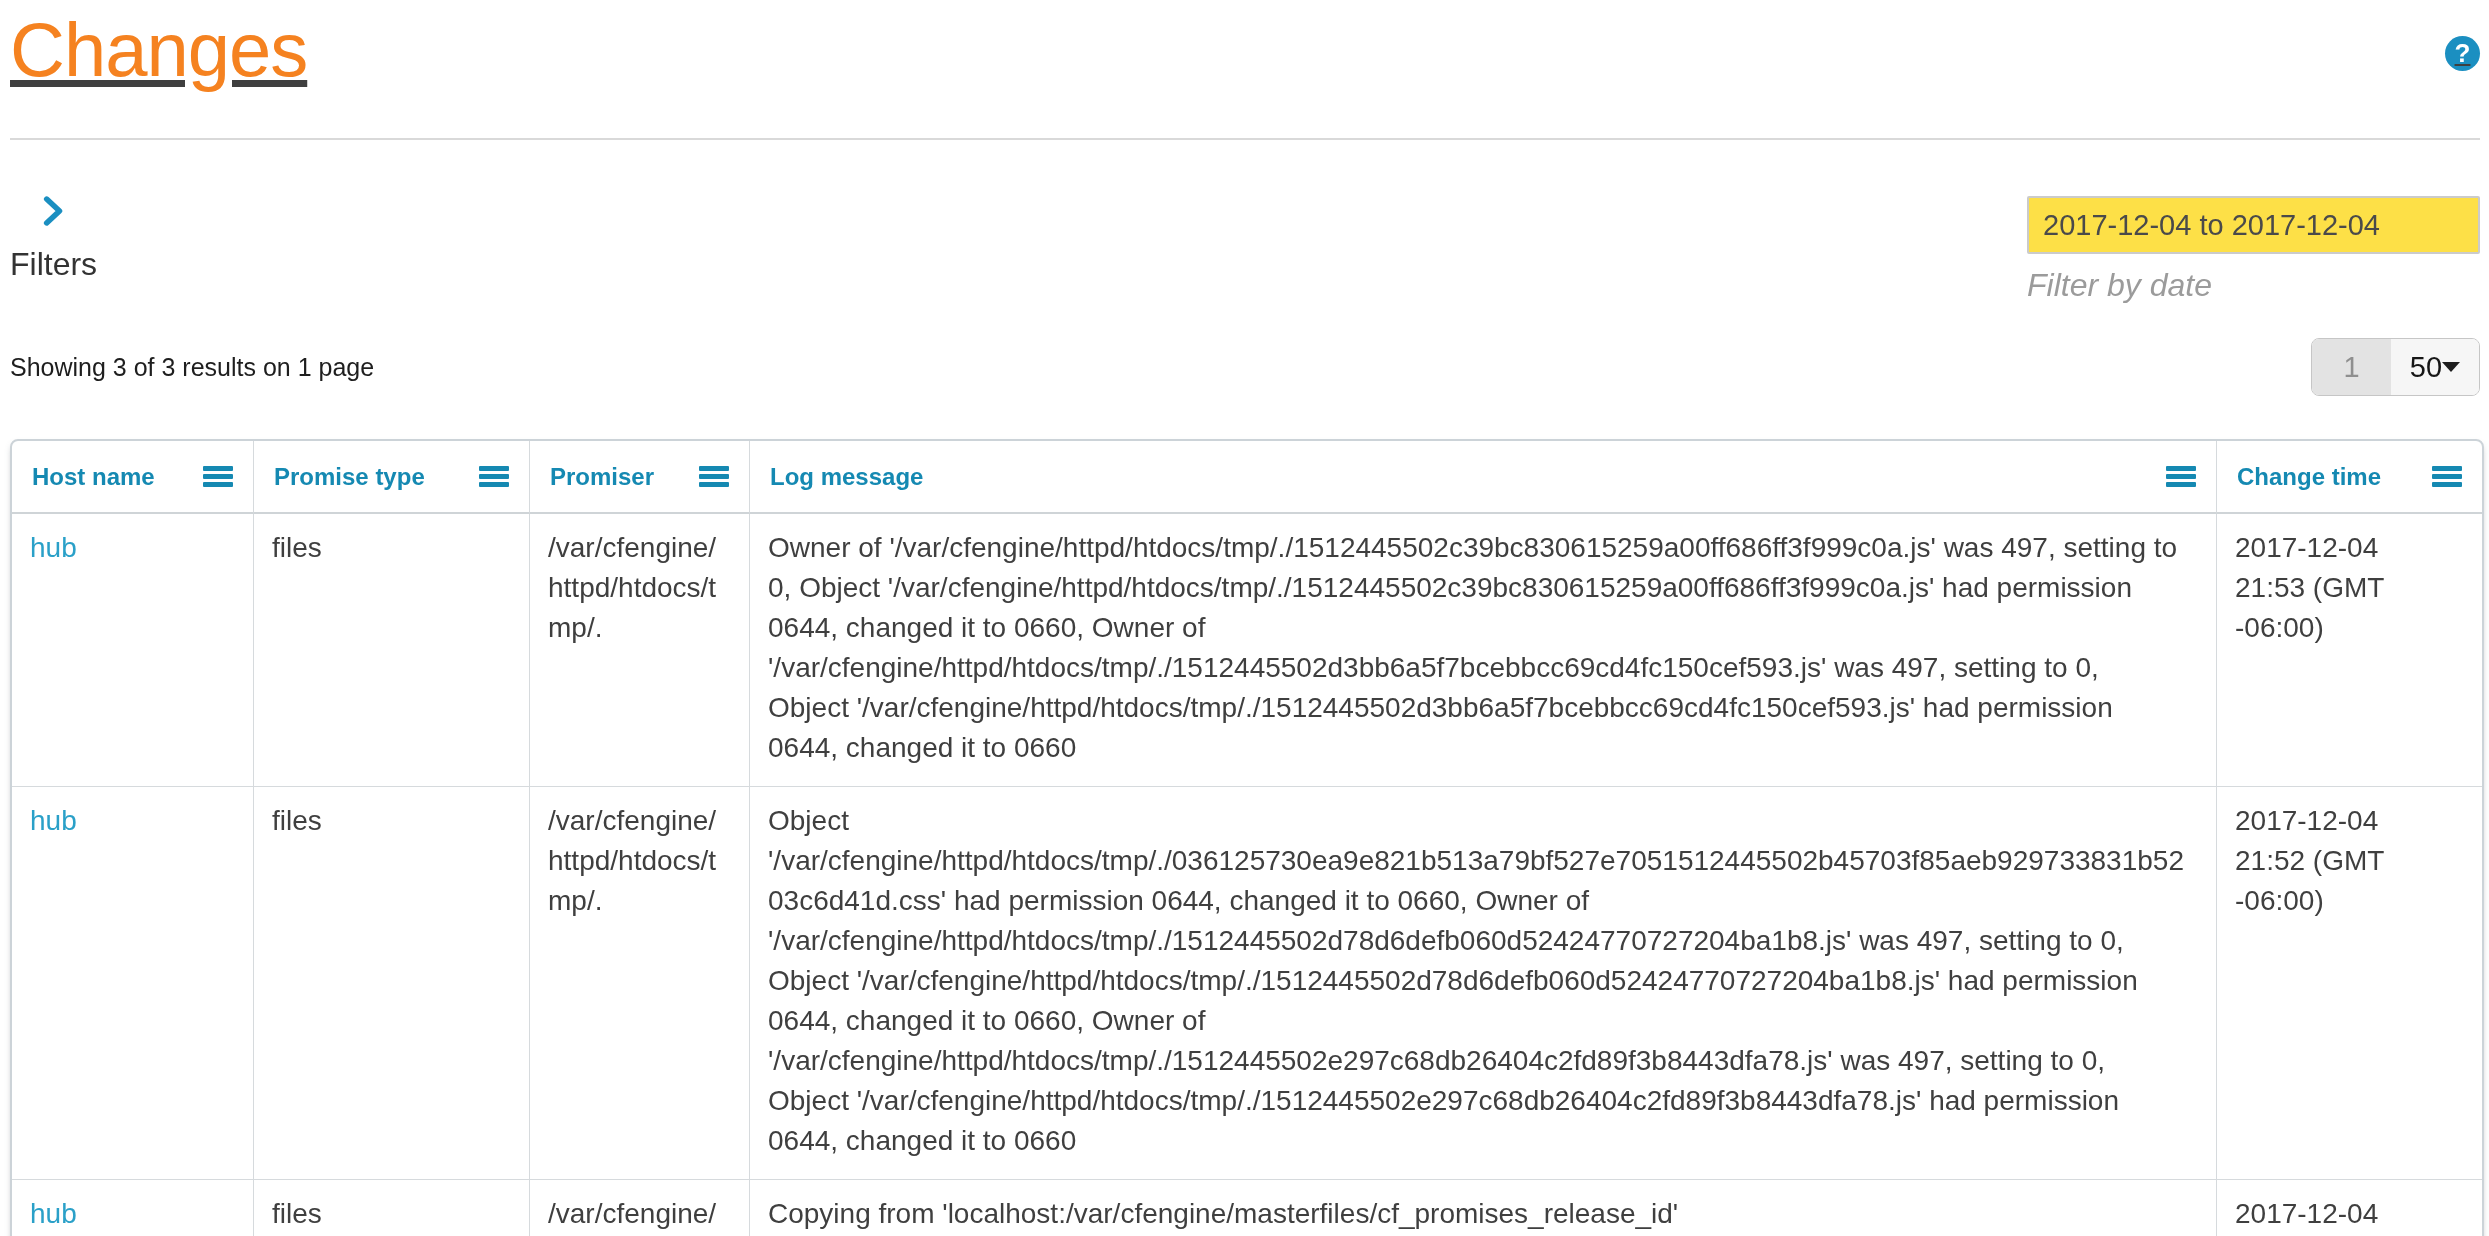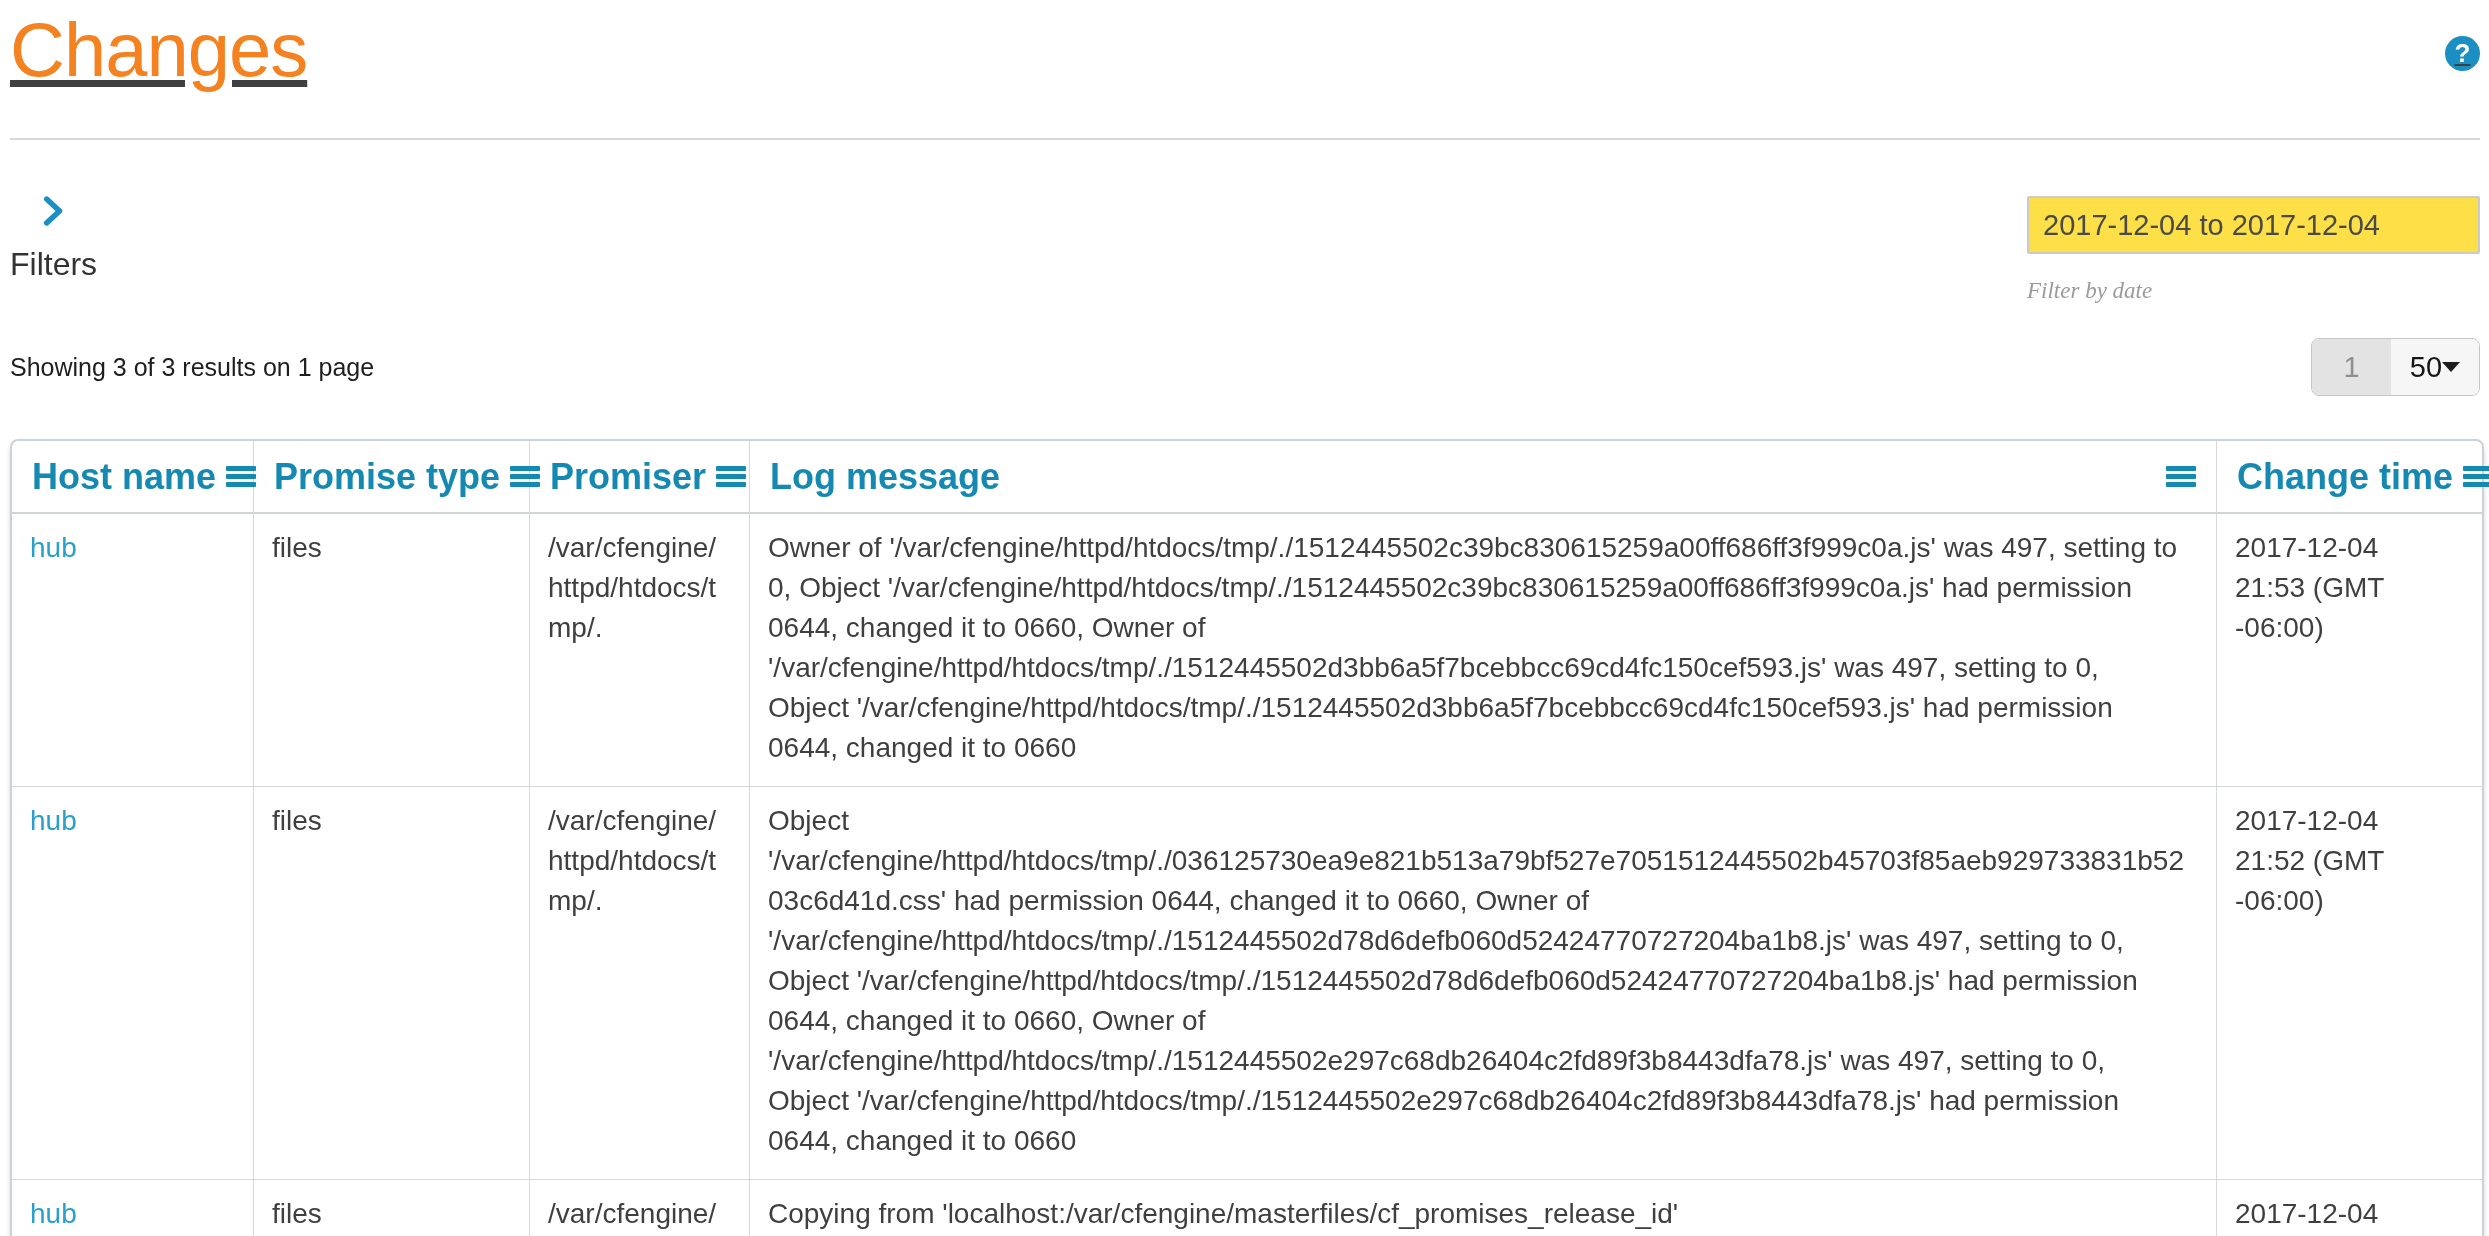--- a/index.html
+++ b/index.html
@@ -38,21 +38,21 @@
     display:flex;align-items:center;gap:20px;cursor:pointer;
     font-size:32px;color:#333;margin-top:8px;width:max-content;flex-direction:column;
   }
   .chevron{width:22px;height:30px;display:block;}
   .date-group{position:absolute;top:0;right:0;width:453px;}
   .date-input{
     width:100%;height:58px;border:2px solid #cbcbcb;border-radius:2px;
     font-family:"Liberation Sans", sans-serif;font-size:29px;color:#4a4a4a;
     padding:0 14px;background:#fde047;
   }
-  .date-hint{margin-top:24px;font-size:23px;font-style:italic;color:#9b9b9b;font-family:Liberation Serif, serif;}
+  .date-hint{margin-top:13px;font-size:32px;font-style:italic;color:#9b9b9b;}
 
   
   .results-row{margin-top:34px;display:flex;justify-content:space-between;align-items:center;height:58px;}
   .results-summary{font-size:25px;color:#1e1e1e;}
   .pager{display:flex;height:58px;border:1px solid #c6c6c6;border-radius:8px;overflow:hidden;}
   .pager button{
     font-family:"Liberation Sans", sans-serif;font-size:29px;border:none;cursor:pointer;
     display:flex;align-items:center;justify-content:center;padding:0;
   }
   .page-btn{width:79px;background:#e3e3e3;color:#8f8f8f;border-right:1px solid #cfcfcf;}
@@ -67,21 +67,21 @@
     margin-top:43px;width:2470px;table-layout:fixed;
     border-collapse:separate;border-spacing:0;
     border:2px solid var(--border);border-radius:8px;
     box-shadow:0 4px 6px -2px rgba(100,110,120,.5);
   }
   th{height:73px;padding:0 20px;vertical-align:middle;text-align:left;}
   th:not(:last-child),td:not(:last-child){border-right:1px solid var(--border-light);}
   th{border-bottom:2px solid #cfd4d7;}
   tbody tr:not(:first-child) td{border-top:1px solid var(--border-light);}
   .th-inner{display:flex;justify-content:space-between;align-items:center;gap:10px;}
-  .th-label{color:var(--accent-blue);font-size:36px;font-weight:bold;white-space:nowrap;}
+  .th-label{color:var(--accent-blue);font-size:24px;font-weight:bold;white-space:nowrap;}
   .menu-icon{width:30px;display:inline-flex;flex-direction:column;gap:3px;cursor:pointer;flex:0 0 auto;}
   .menu-icon i{display:block;height:5px;background:var(--accent-blue);border-radius:1px;}
   td{
     font-size:28px;line-height:40px;color:var(--text);
     padding:14px 32px 18px 18px;vertical-align:top;
     overflow-wrap:break-word;word-wrap:break-word;
   }
   a.host-link{color:var(--link-blue);text-decoration:none;cursor:pointer;}
 </style>
 </head>

